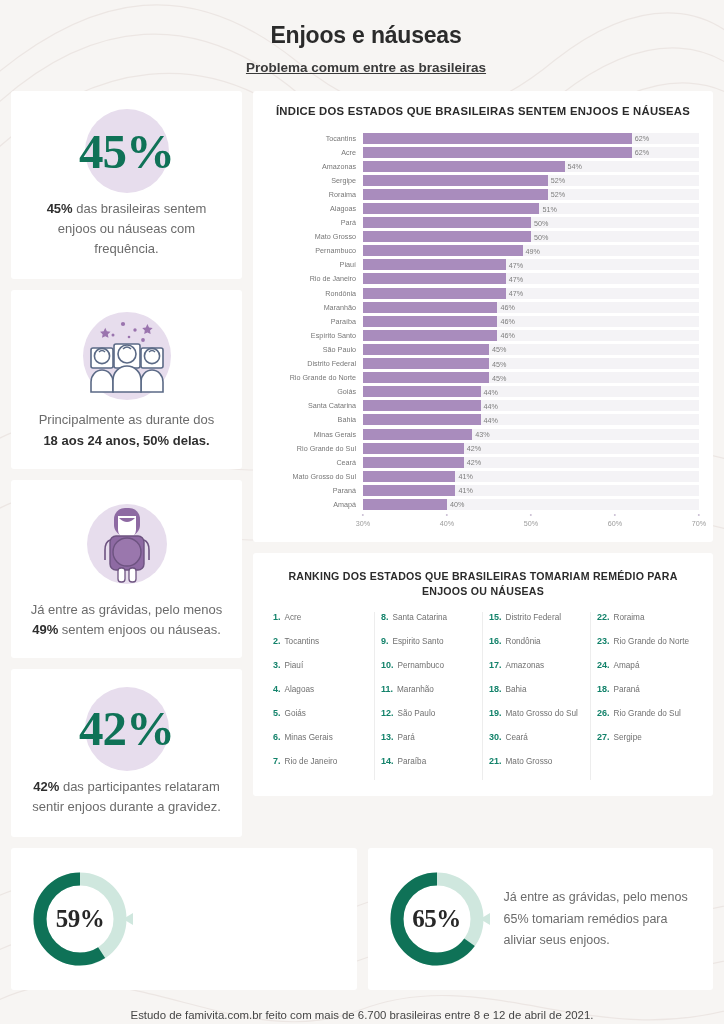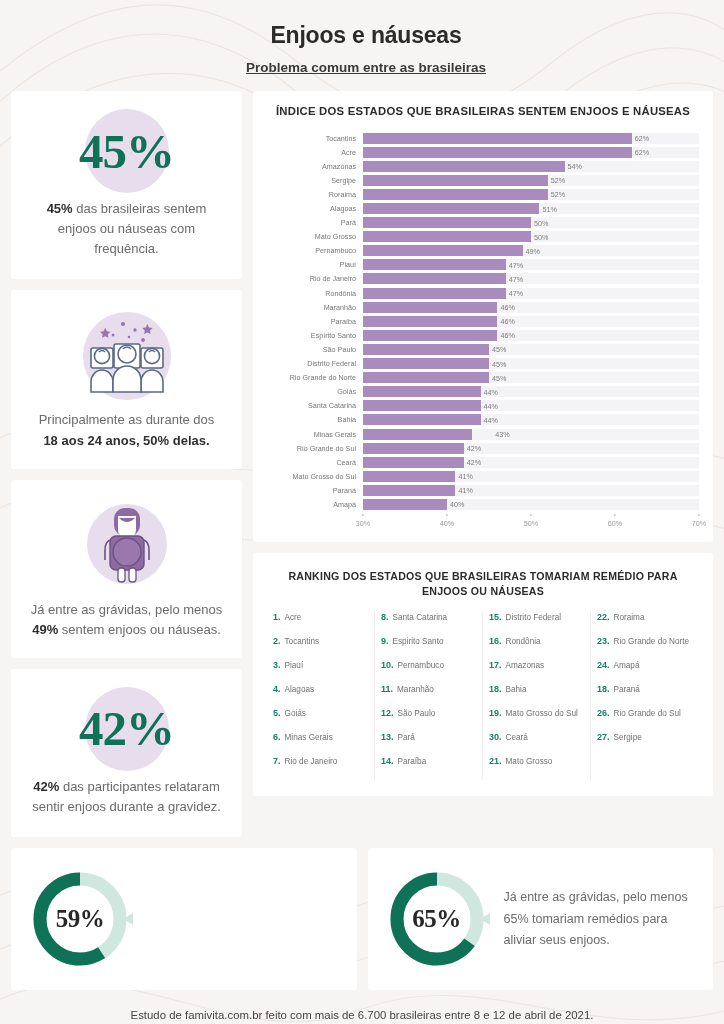--- a/index.html
+++ b/index.html
@@ -543,21 +543,21 @@
               <div class="bar-label">Bahia</div>
               <div class="bar-track">
                 <div class="bar-fill" style="width: 35%;"></div>
                 <span class="bar-value" style="left: 35%;">44%</span>
               </div>
             </div>
             <div class="bar-row">
               <div class="bar-label">Minas Gerais</div>
               <div class="bar-track">
                 <div class="bar-fill" style="width: 32.5%;"></div>
-                <span class="bar-value" style="left: 32.5%; margin-left: 20px;">43%</span>
+                <span class="bar-value" style="left: 32.5%;">43%</span>
               </div>
             </div>
             <div class="bar-row">
               <div class="bar-label">Rio Grande do Sul</div>
               <div class="bar-track">
                 <div class="bar-fill" style="width: 30%;"></div>
                 <span class="bar-value" style="left: 30%;">42%</span>
               </div>
             </div>
             <div class="bar-row">

